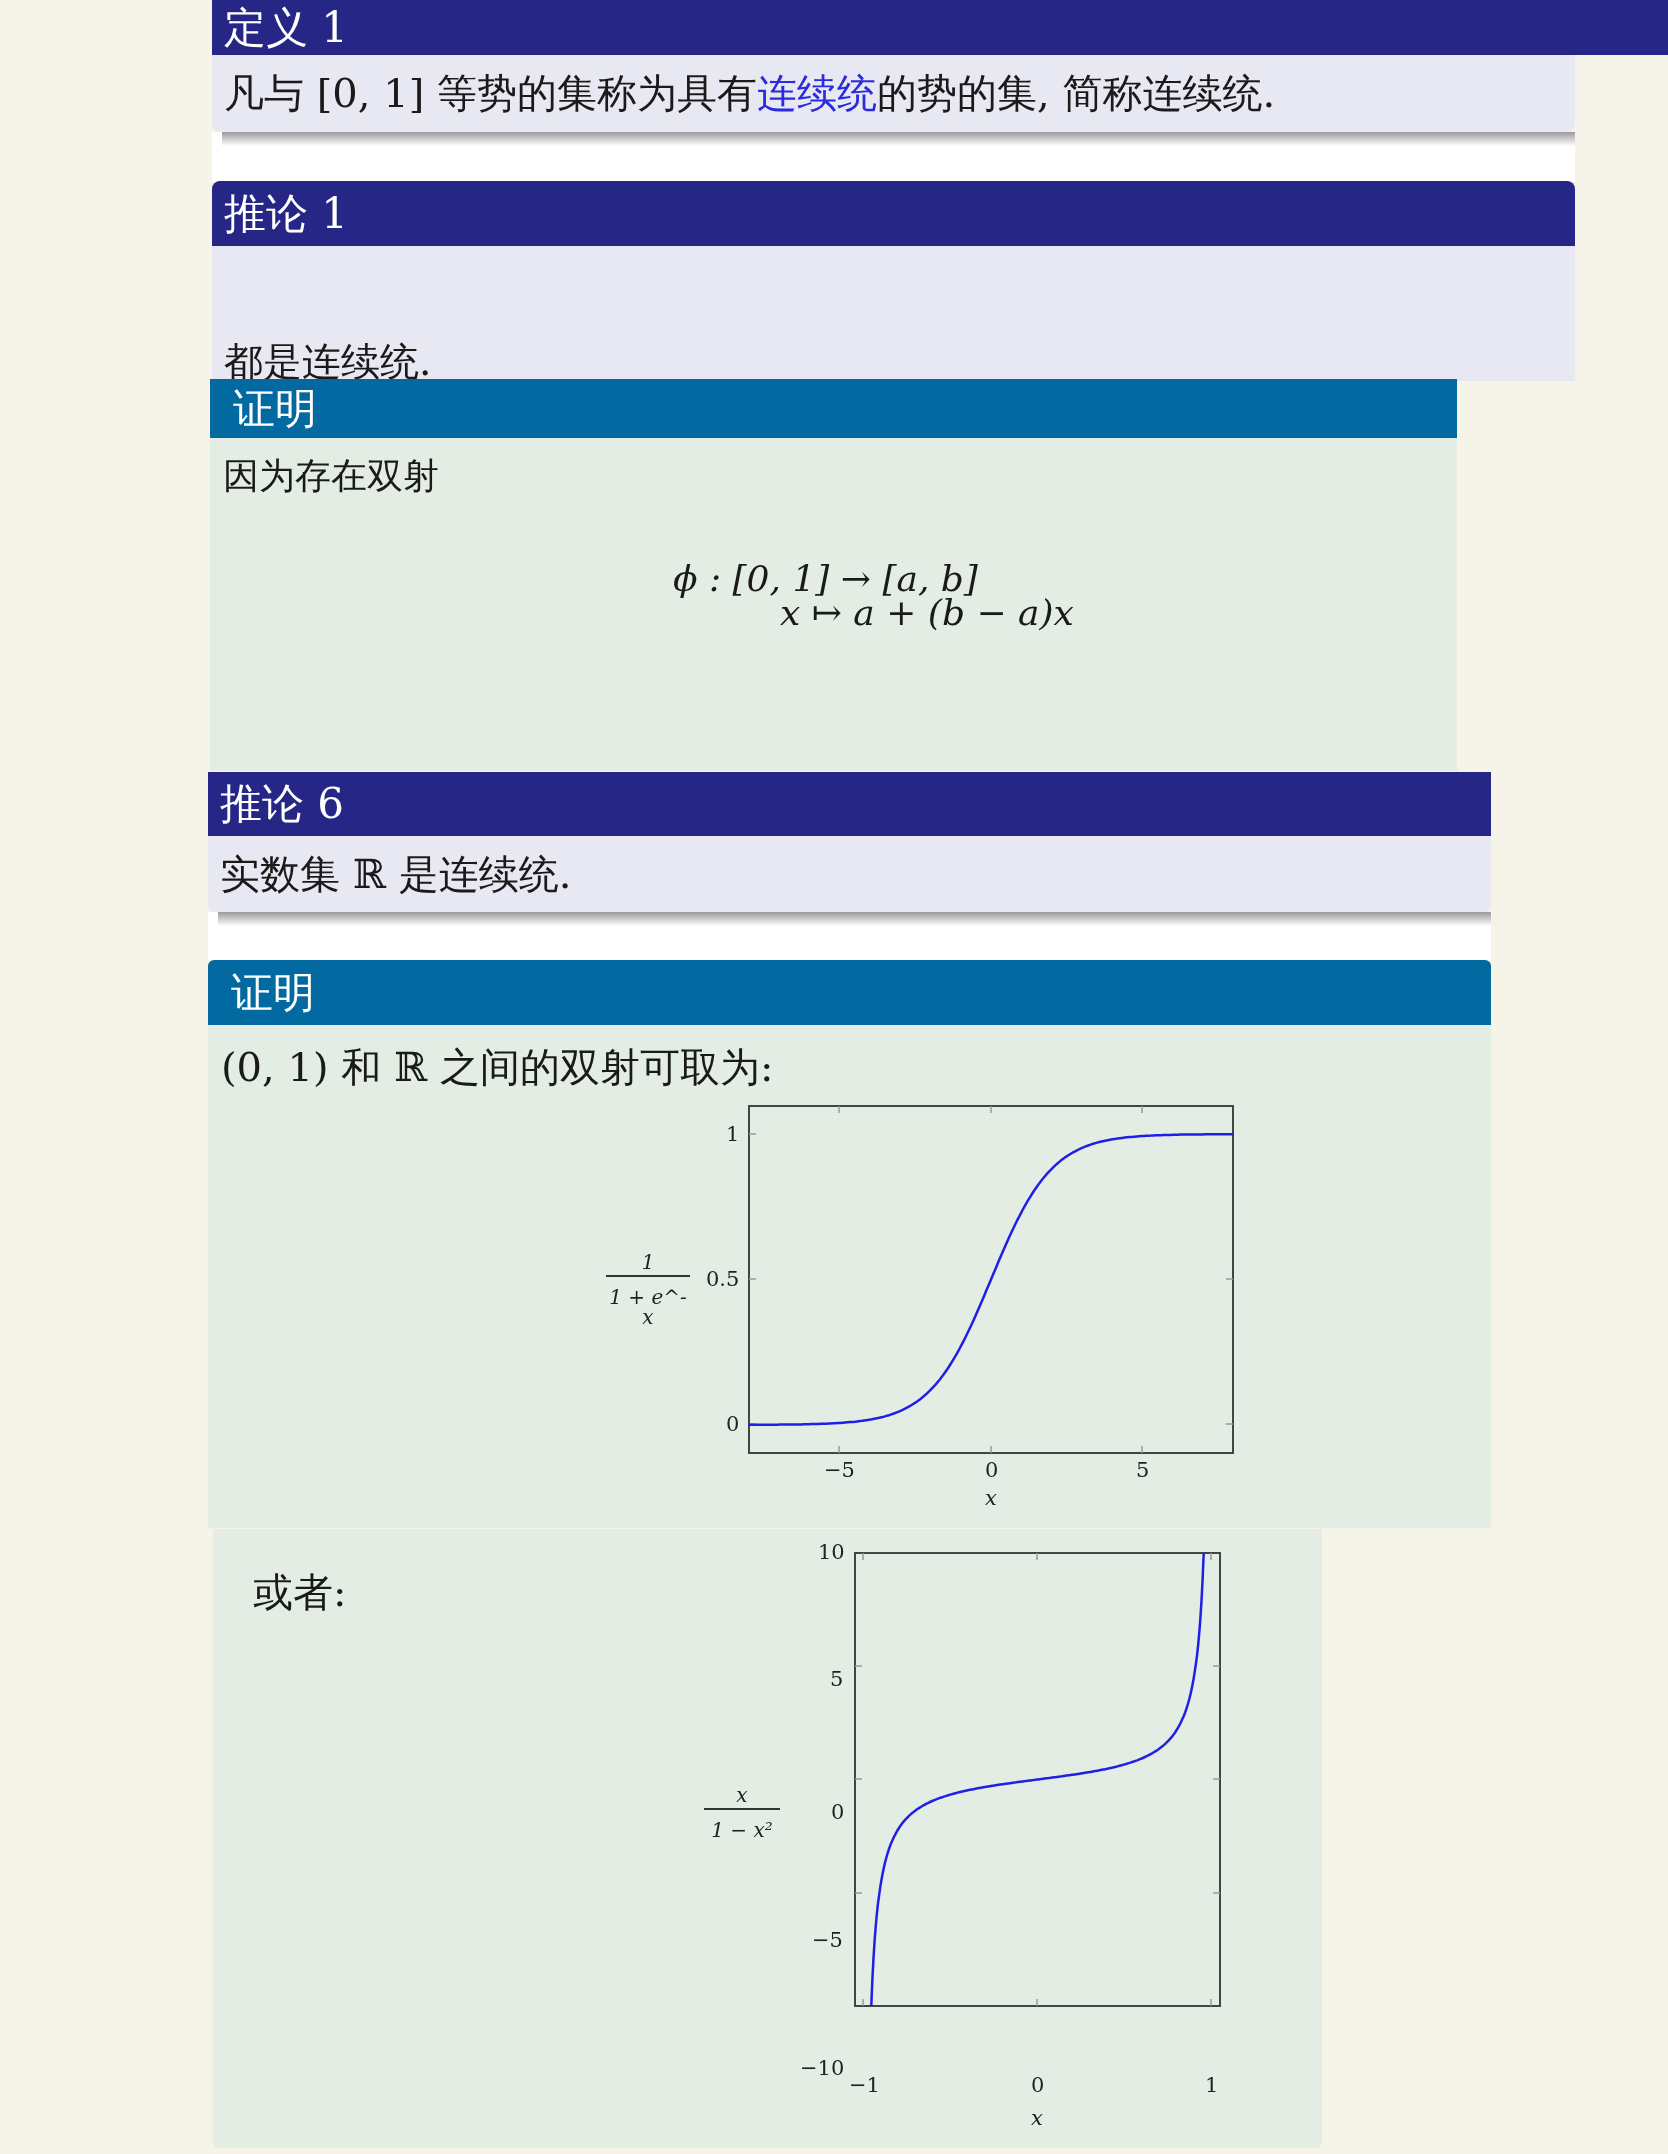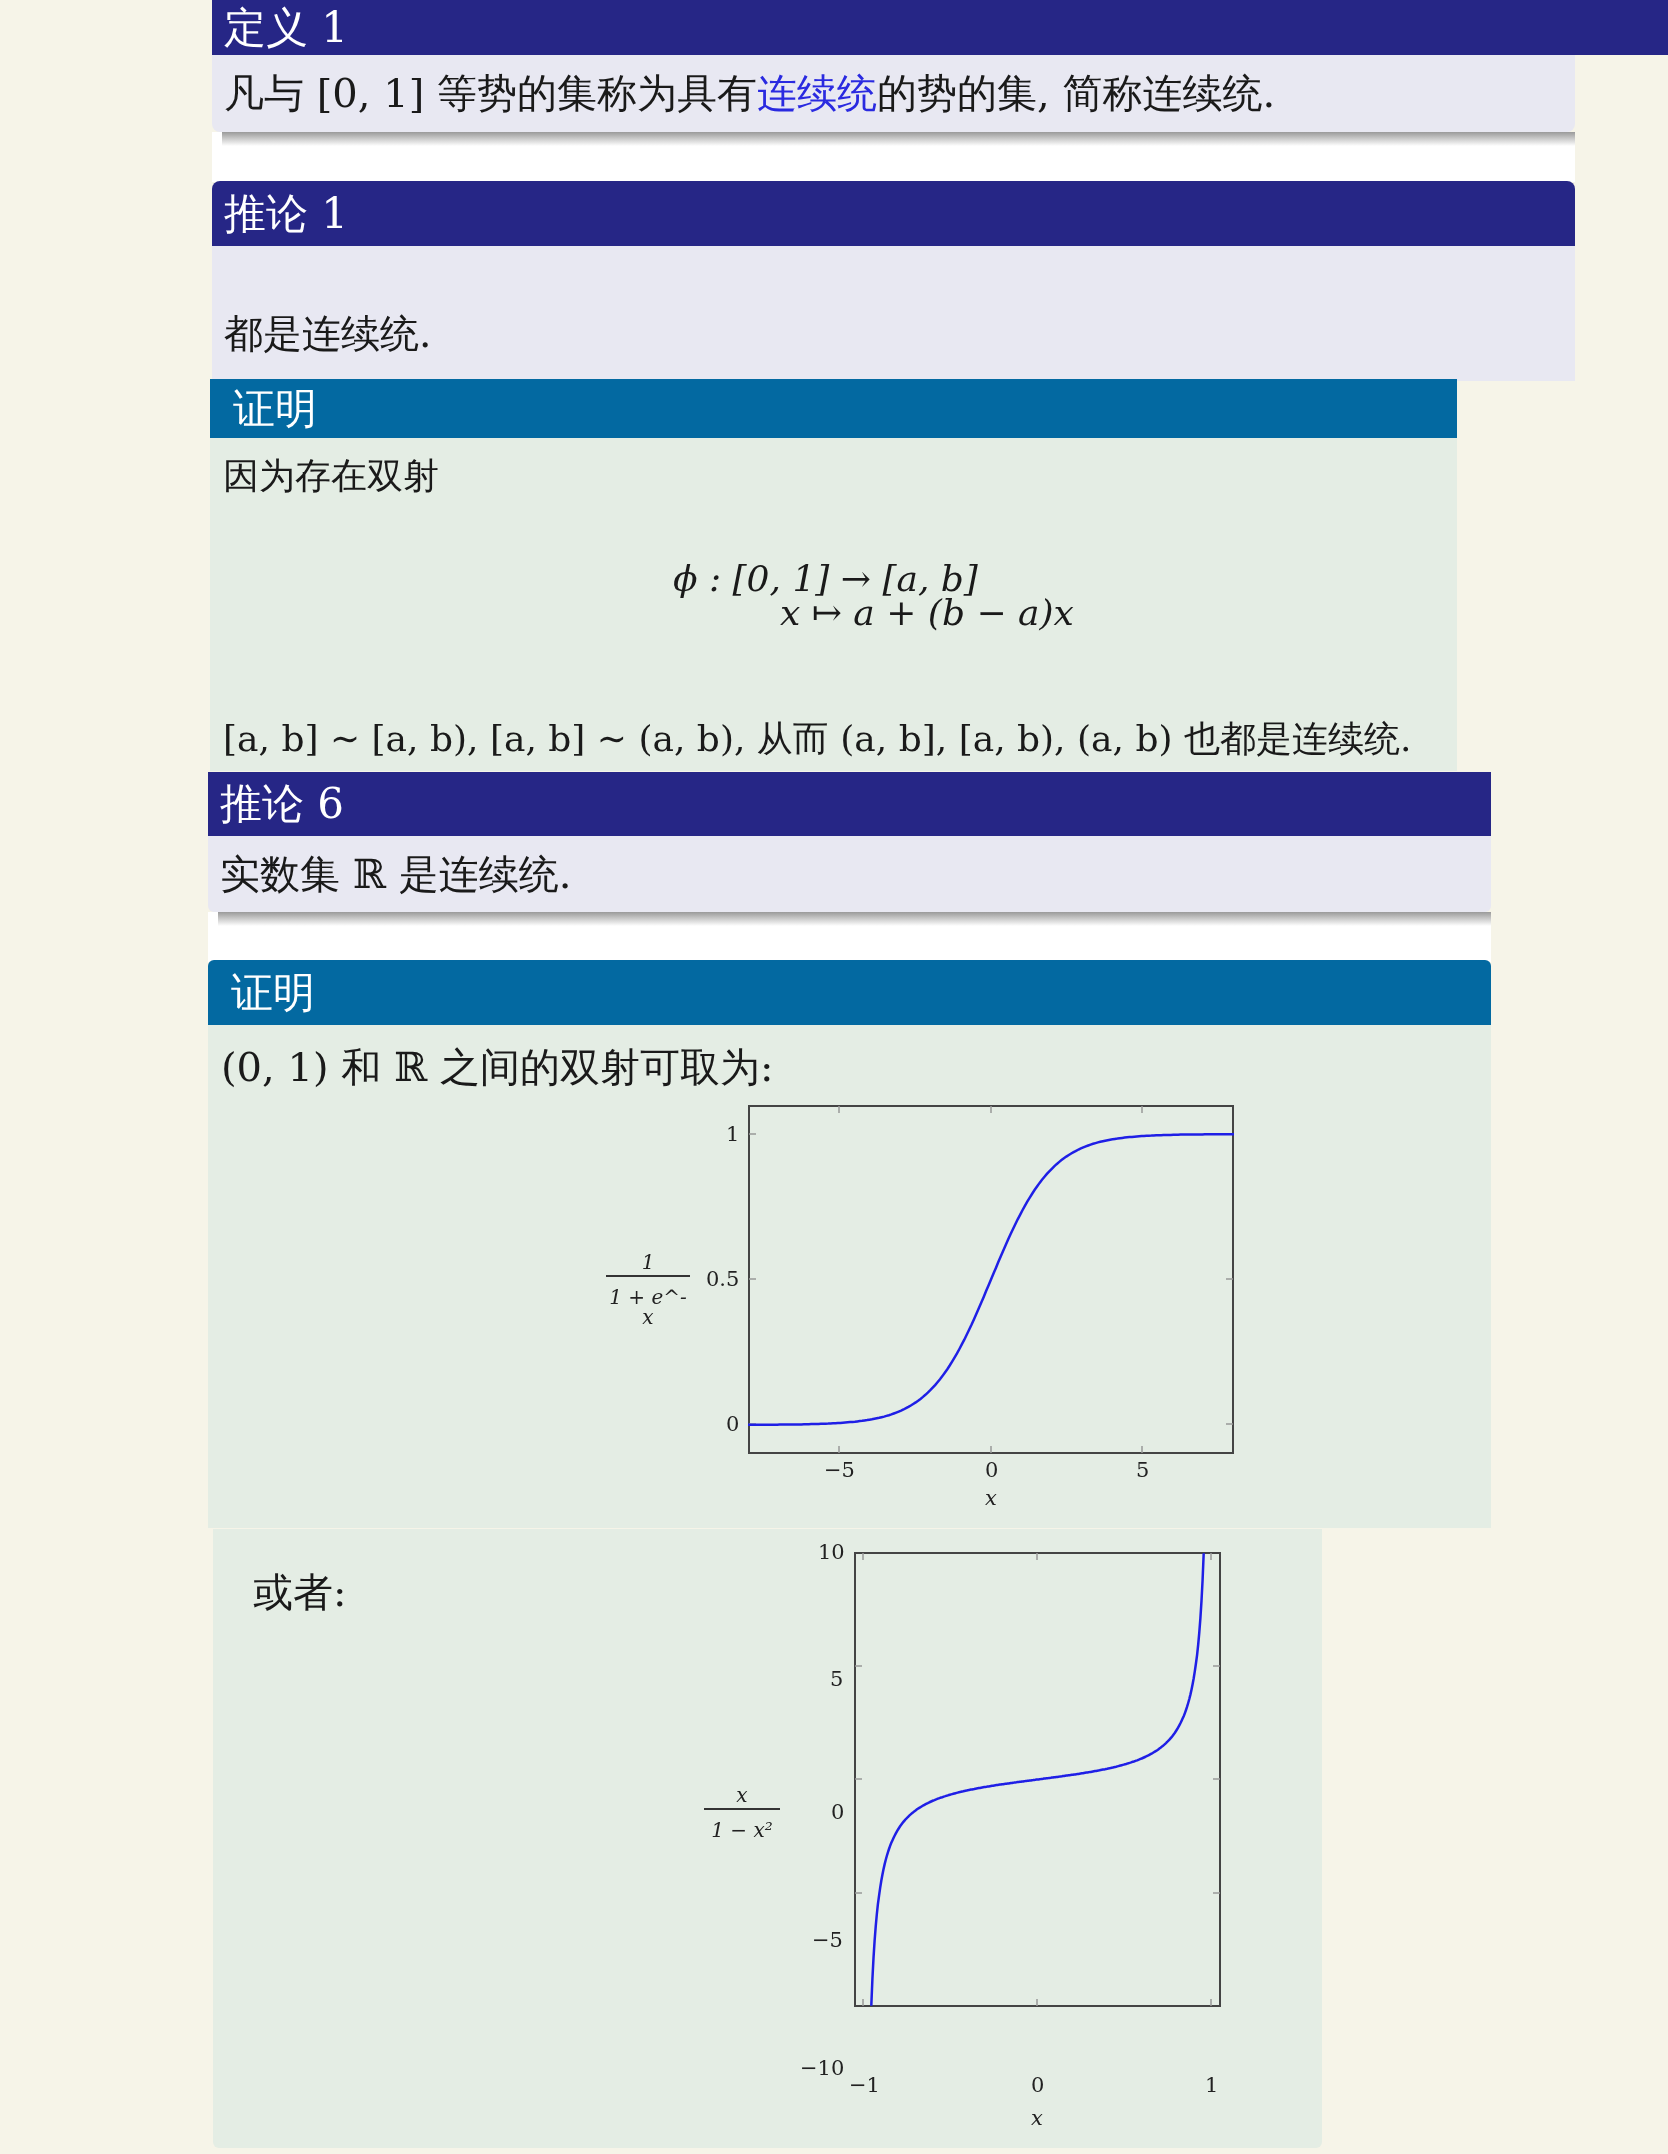--- a/index.html
+++ b/index.html
@@ -43,33 +43,32 @@
     </span>
   </div>
   <div class="shadow" style="left:222px; top:132px; width:1353px;"></div>
 </section>
 
 <section>
   <div class="hdr-blue" style="left:212px; top:181px; width:1363px; height:65px; border-radius:8px 8px 0 0;">
     <span>推论 1</span>
   </div>
   <div class="body-blue" style="left:212px; top:246px; width:1363px; height:135px;">
-    <span class="txt" style="left:12px; top:68px; font-size:39px;">都是连续统.</span>
+    <span class="txt" style="left:12px; top:96px; font-size:39px;">都是连续统.</span>
   </div>
 </section>
 
 <section>
   <div class="hdr-green" style="left:210px; top:379px; width:1247px; height:59px;">
     <span>证明</span>
   </div>
   <div class="body-green" style="left:210px; top:438px; width:1247px; height:333px;">
     <span class="txt-sm" style="left:13px; top:20px;">因为存在双射</span>
     <span class="txt-sm math" style="left:463px; top:97px;margin-top:26px;">ϕ : [0, 1] → [a, b]</span>
     <span class="txt-sm math" style="left:570px; top:157px;">x ↦ a + (b − a)x</span>
-    <span class="txt-sm" style="left:13px; top:283px;">[a, b] ∼ [a, b), [a, b] ∼ (a, b), 从而 (a, b], [a, b), (a, b) 也都是连续统.</span>
   </div>
 </section>
 
 <section>
   <div class="hdr-blue" style="left:208px; top:772px; width:1283px; height:64px;">
     <span>推论 6</span>
   </div>
   <div class="body-blue" style="left:208px; top:836px; width:1283px; height:76px; border-radius:0 0 6px 6px;">
     <span class="txt" style="left:12px; top:18px;">实数集 ℝ 是连续统.</span>
   </div>

